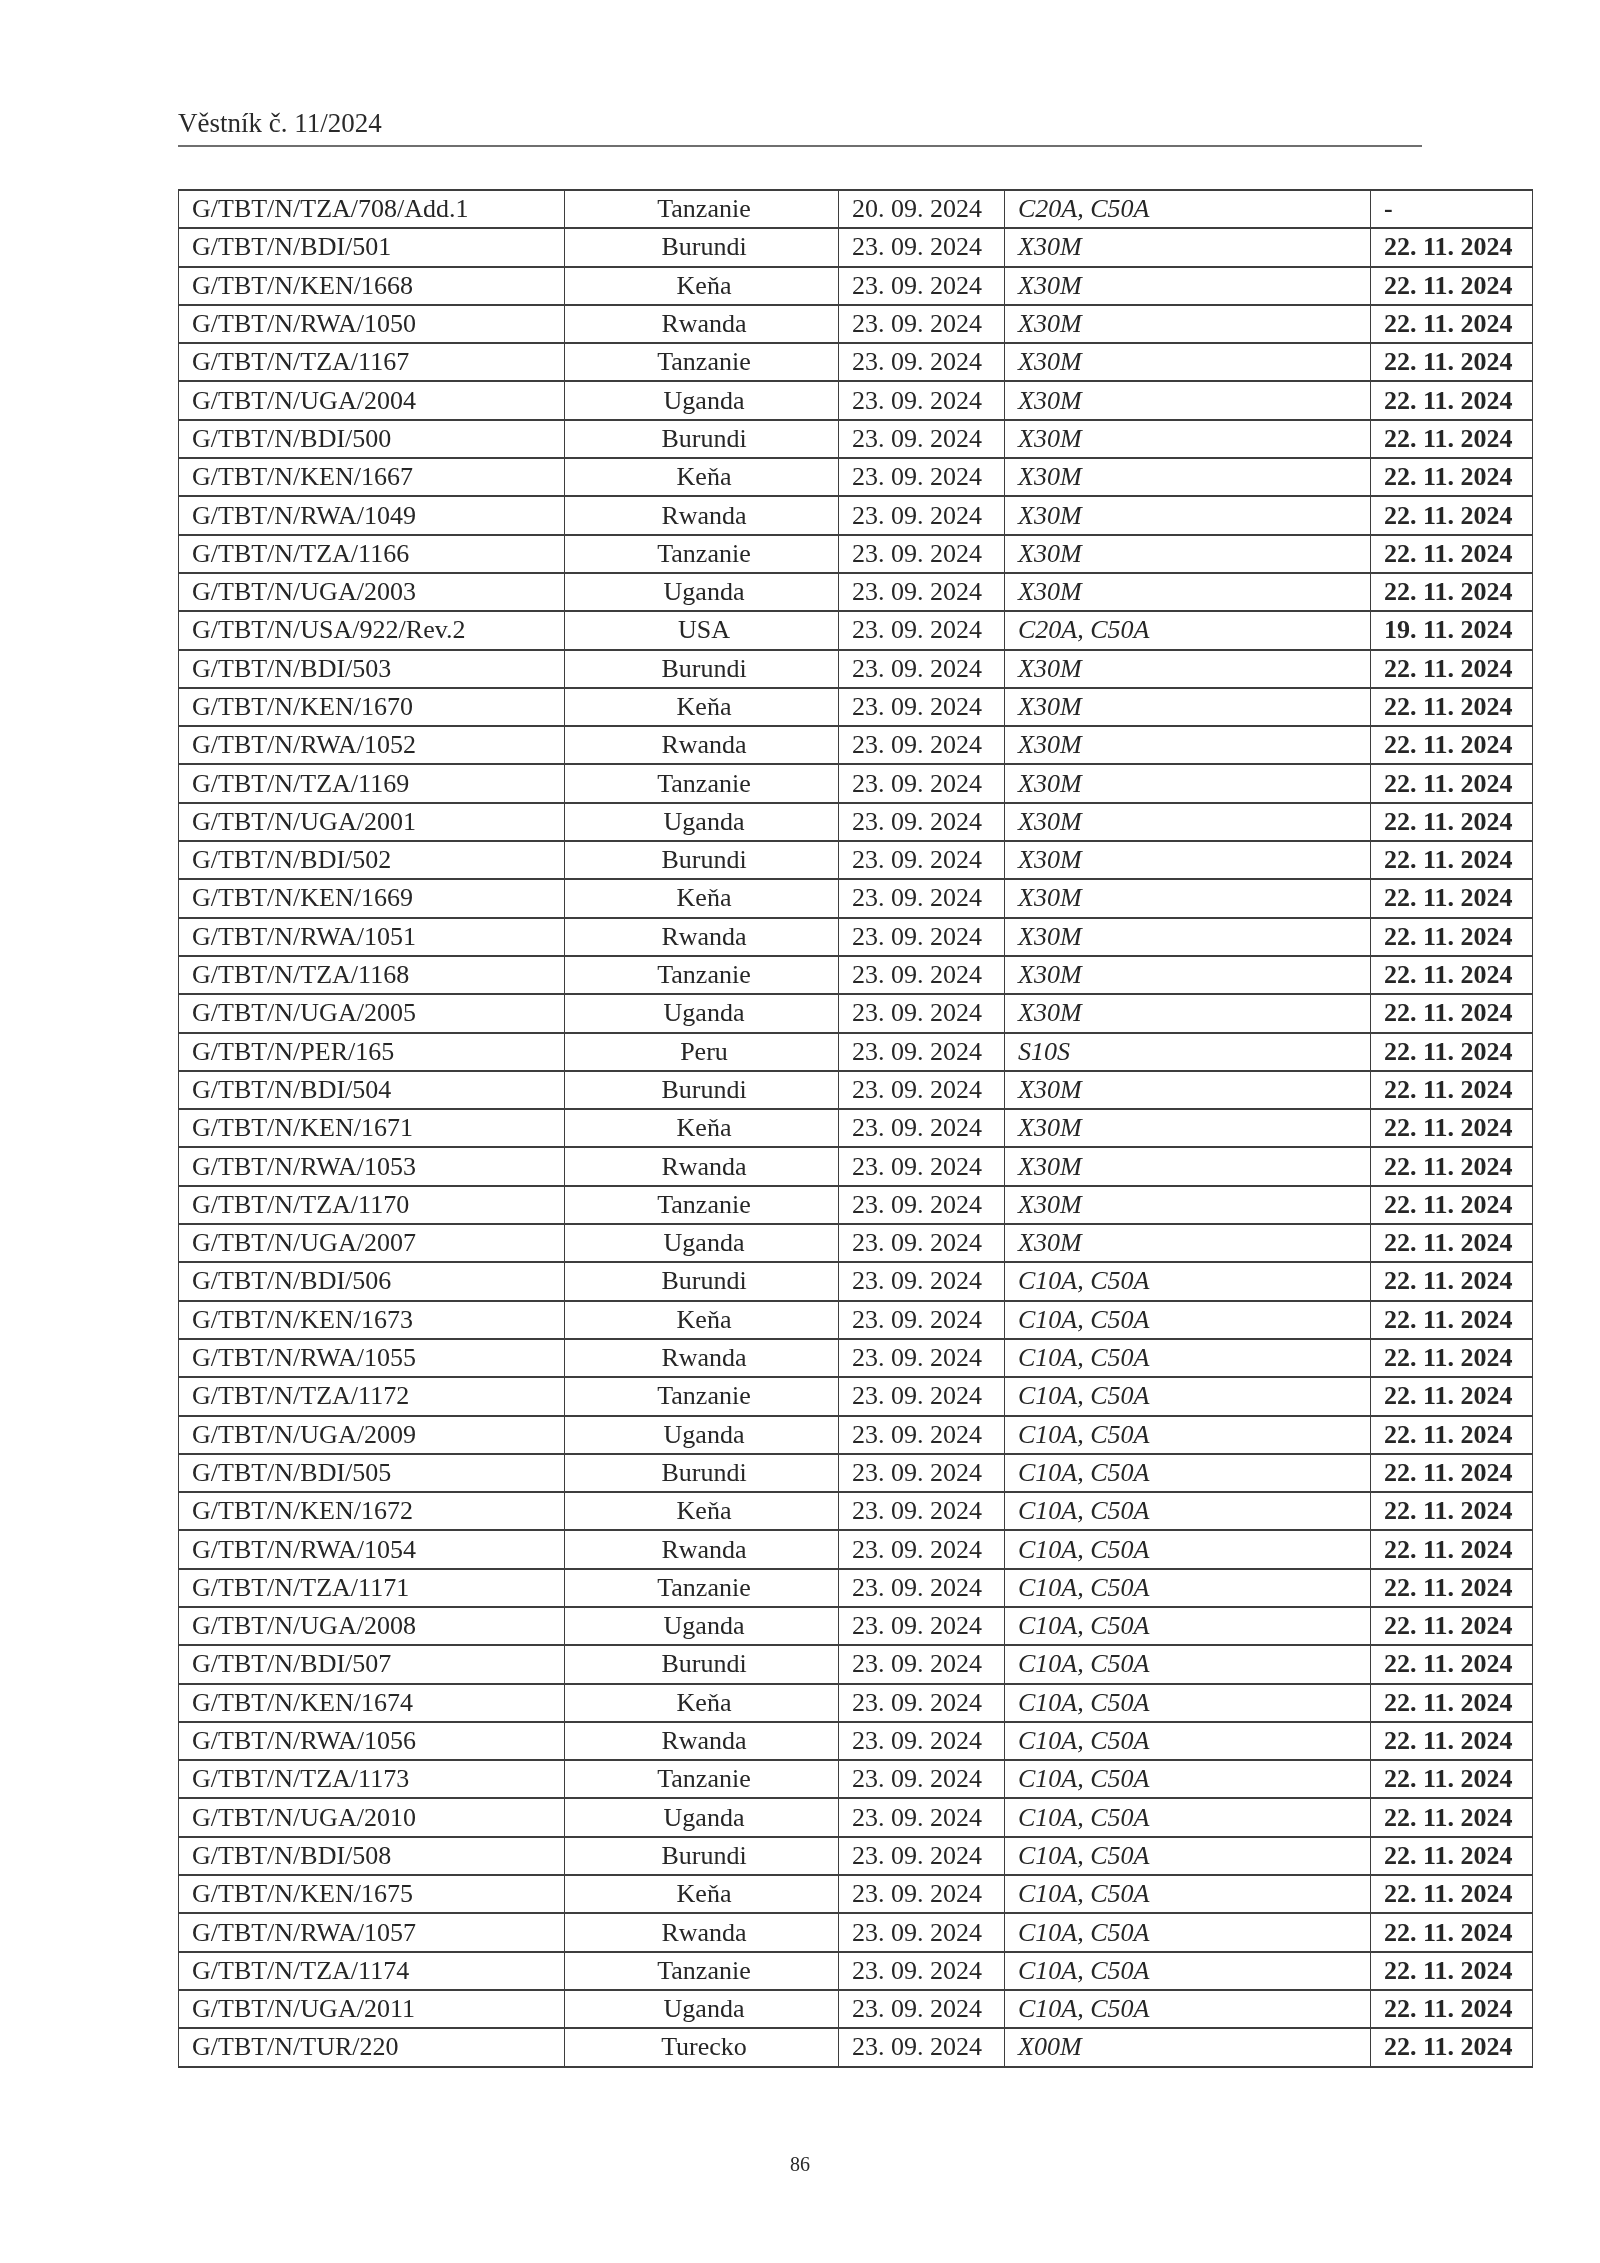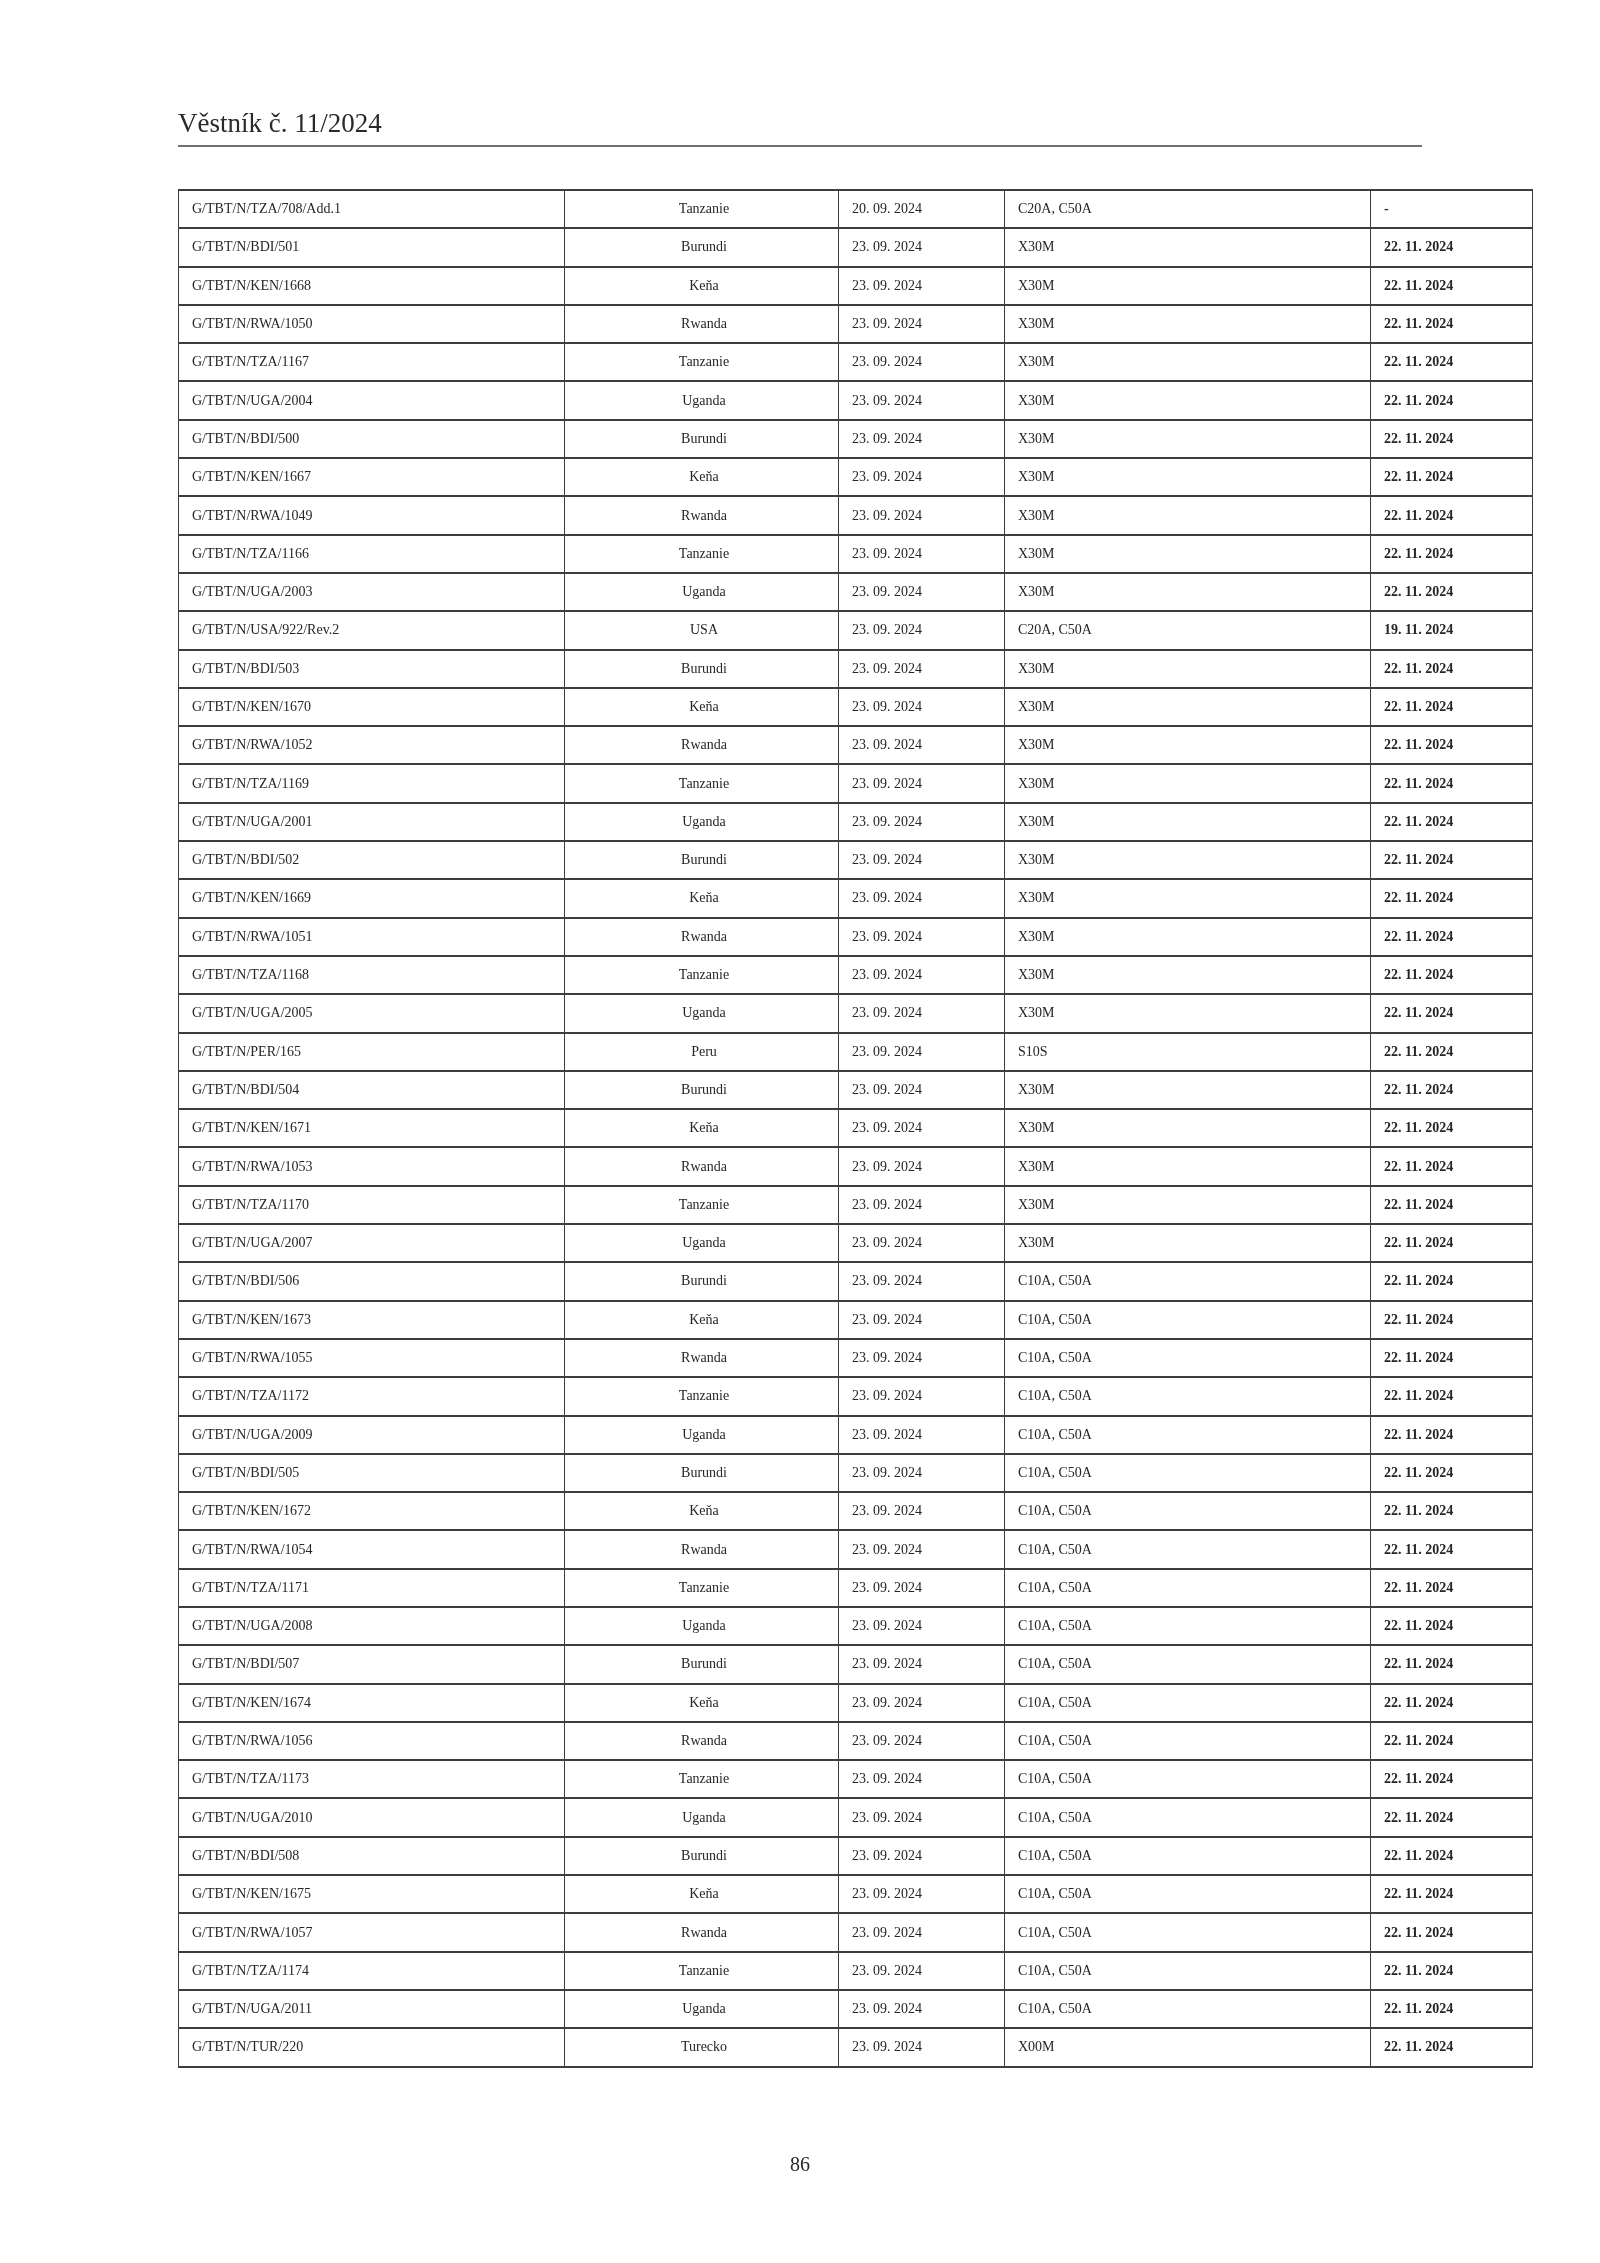--- a/index.html
+++ b/index.html
@@ -30,37 +30,37 @@
     border: none;
     border-top: 2px solid #6f6f6f;
     height: 0;
     width: 100%;
   }
   table.notifications {
     margin-top: 42px;
     border-collapse: collapse;
     table-layout: fixed;
     width: 1244px;
-    font-size: 14px;
+    font-size: 26px;
   }
   table.notifications td {
     border: 1px solid #3e3e3e;
     border-top-width: 2px;
     border-bottom-width: 2px;
     height: 36.3px;
     padding: 0 8px 0 13px;
     vertical-align: middle;
     white-space: nowrap;
     overflow: hidden;
     color: #262626;
   }
   td.col-code     { width: 364px; }
   td.col-country  { width: 252px; text-align: center; }
   td.col-date     { width: 144px; }
-  td.col-codes    { width: 344px; }
+  td.col-codes    { width: 344px; font-style: italic; }
   td.col-deadline { width: 140px; font-weight: bold; color: #111111; }
   .page-number {
     margin-top: 82px;
     text-align: center;
     font-size: 20px;
     line-height: 28px;
     color: #2a2a2a;
   }
 </style>
 </head>

